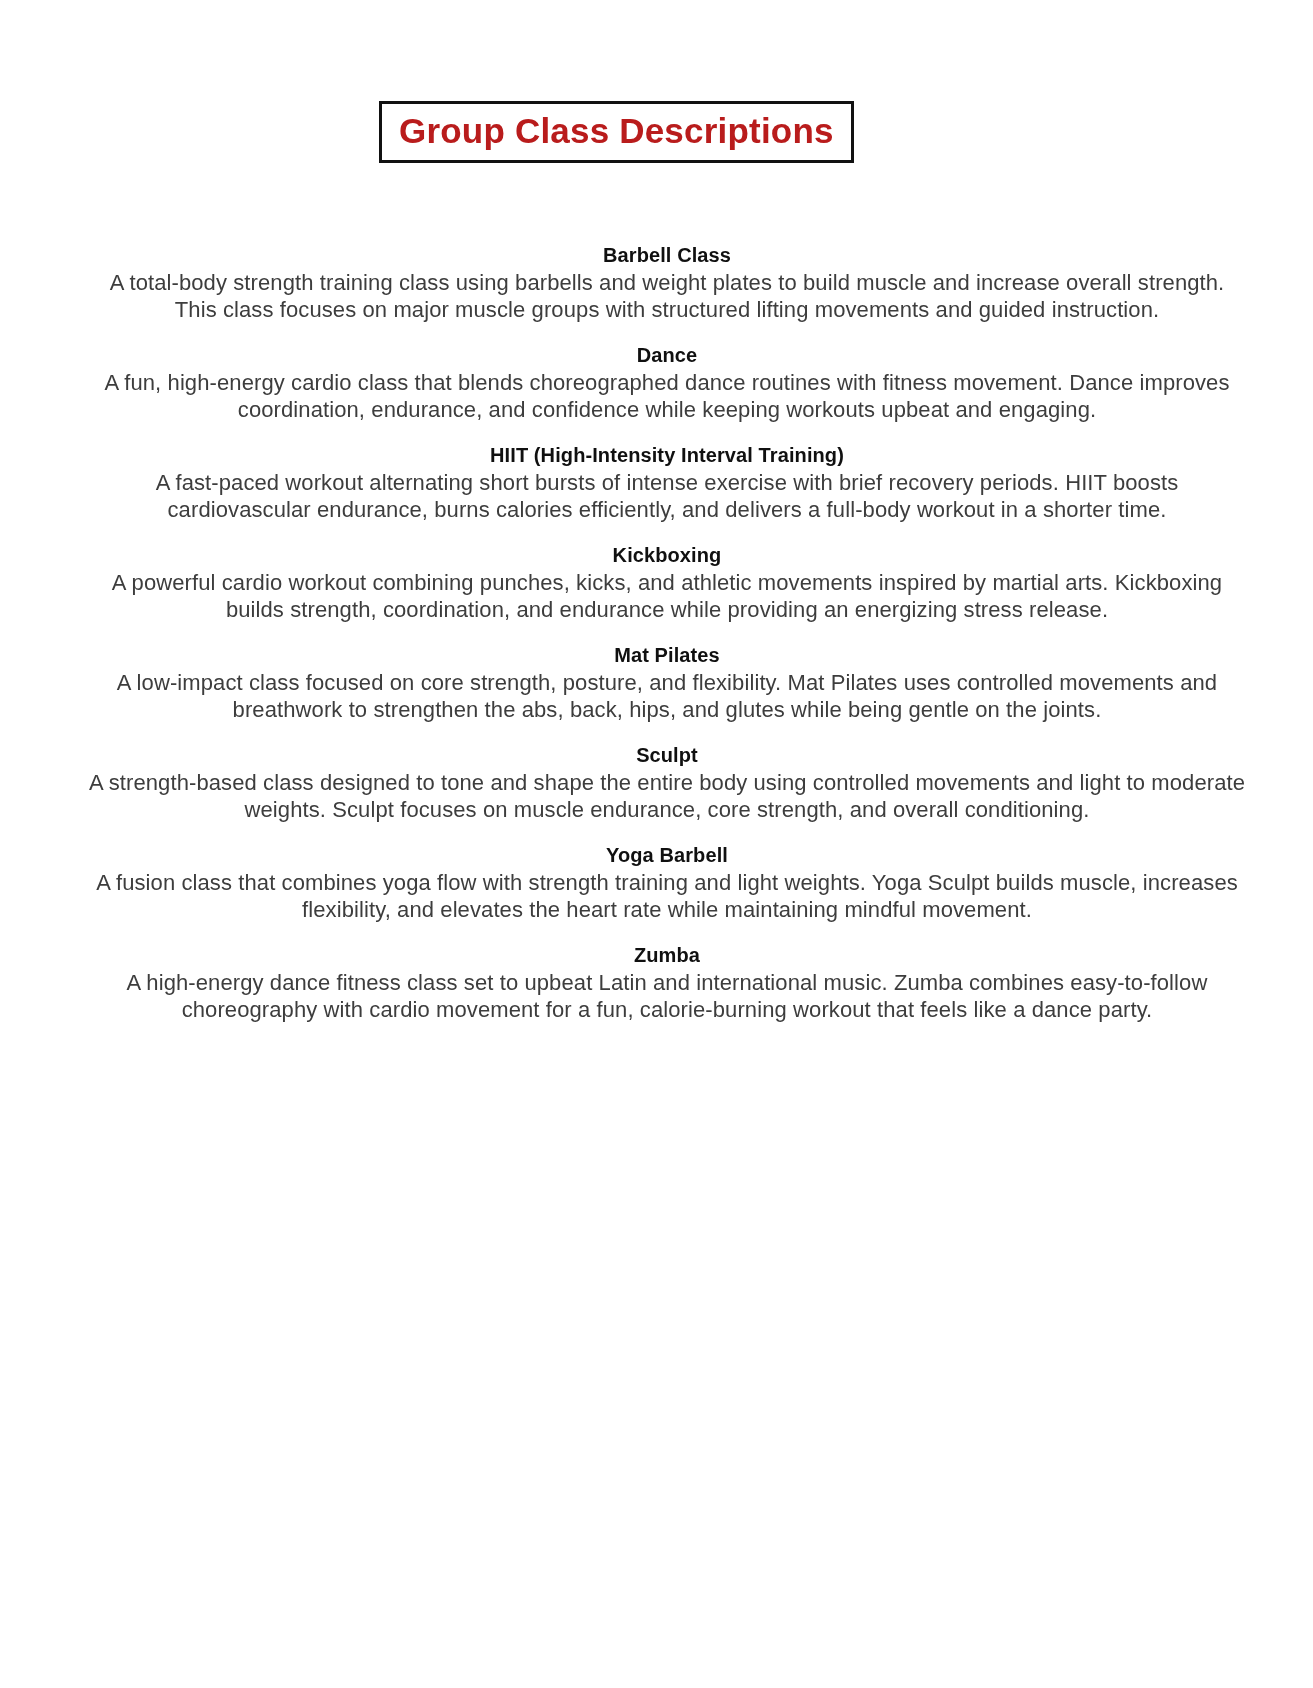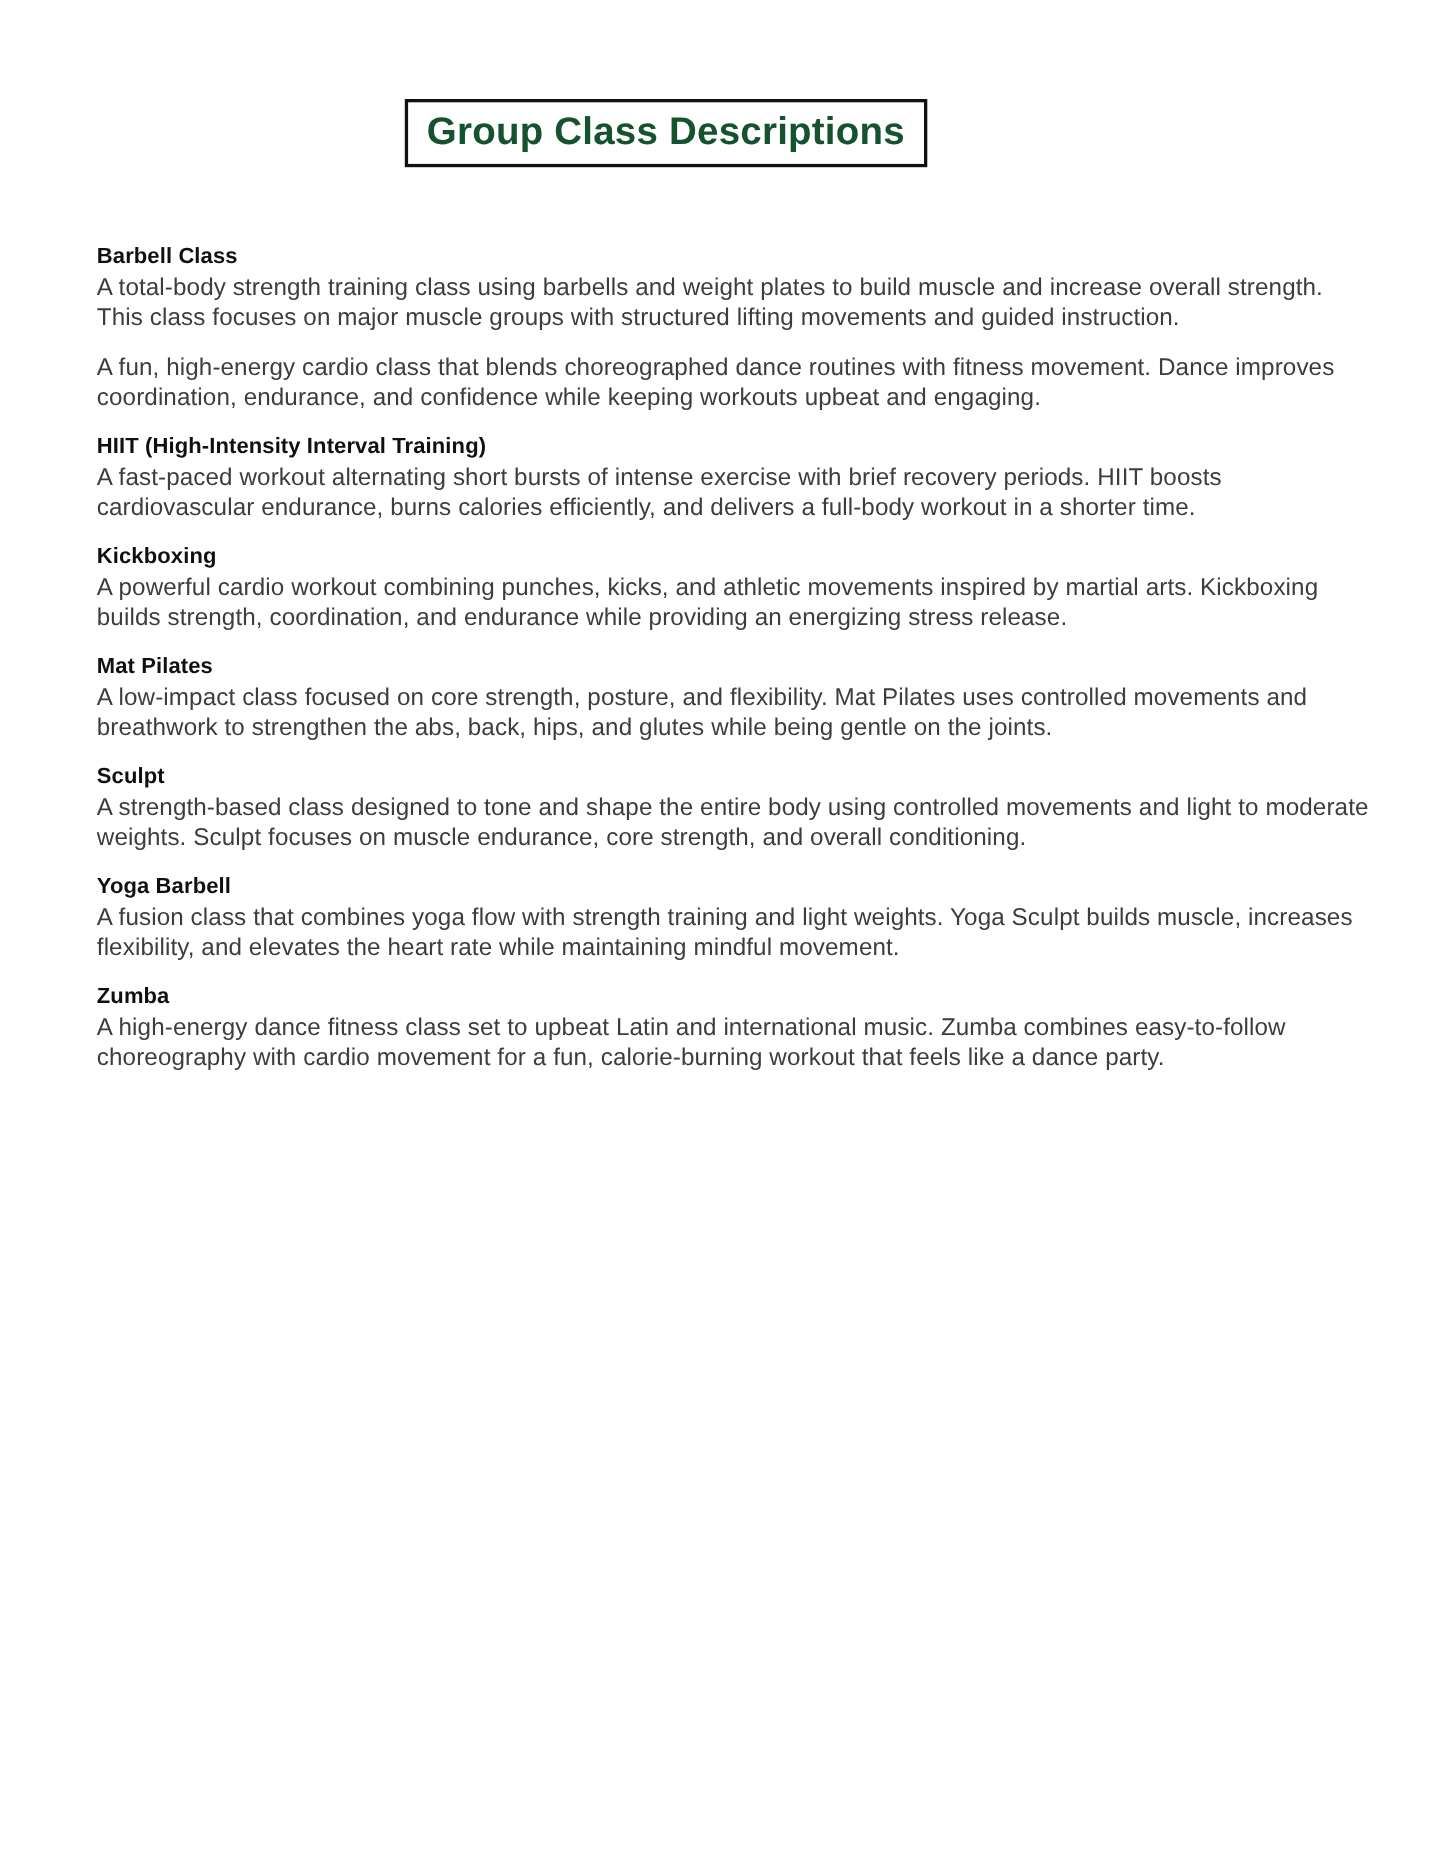--- a/index.html
+++ b/index.html
@@ -19,33 +19,34 @@
     width: 1313px;
     height: 1688px;
     background: #ffffff;
   }
   .title-wrap {
     padding-top: 90px;
     padding-left: 368px;
   }
   .title-box {
     display: inline-block;
-    margin: 0;
+    margin: 11px;
     border: 3px solid #111111;
     padding: 7px 17px 9px 17px;
     font-size: 35px;
     font-weight: 800;
     letter-spacing: 0.2px;
-    color: #14532d;
+    color: #b91c1c;
     font-family: "Liberation Sans", "DejaVu Sans", sans-serif;
   }
   .content {
     margin-top: 68px;
     margin-left: 88px;
     width: 1158px;
+    text-align: center;
   }
   .class-section {
     margin: 0 0 19px 0;
   }
   .class-section h2 {
     margin: 0;
     padding: 0;
     font-size: 20px;
     line-height: 27px;
     font-weight: 800;
@@ -72,20 +73,21 @@
   </div>
 
   <main class="content">
 
     <section class="class-section">
       <h2>Barbell Class</h2>
       <p>A total-body strength training class using barbells and weight plates to build muscle and increase overall strength. This class focuses on major muscle groups with structured lifting movements and guided instruction.</p>
     </section>
 
     <section class="class-section">
+      <h2>Dance</h2>
       <p>A fun, high-energy cardio class that blends choreographed dance routines with fitness movement. Dance improves coordination, endurance, and confidence while keeping workouts upbeat and engaging.</p>
     </section>
 
     <section class="class-section">
       <h2>HIIT (High-Intensity Interval Training)</h2>
       <p>A fast-paced workout alternating short bursts of intense exercise with brief recovery periods. HIIT boosts cardiovascular endurance, burns calories efficiently, and delivers a full-body workout in a shorter time.</p>
     </section>
 
     <section class="class-section">
       <h2>Kickboxing</h2>

